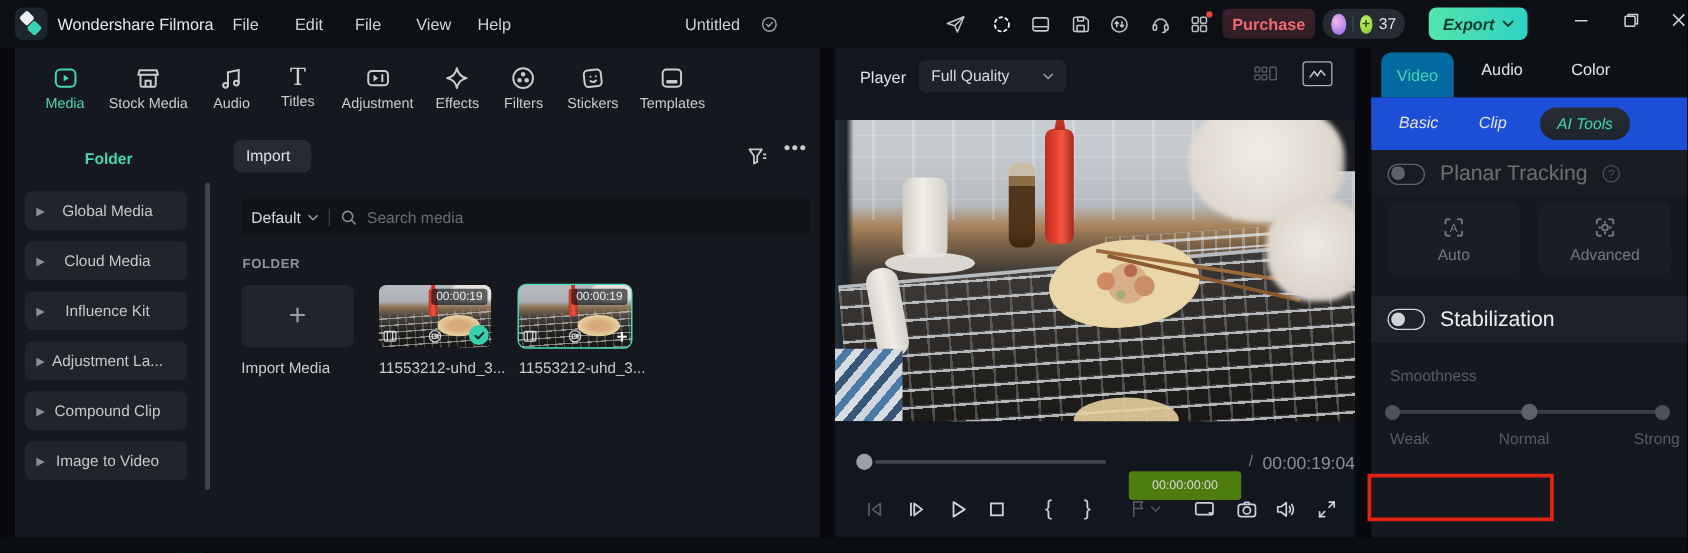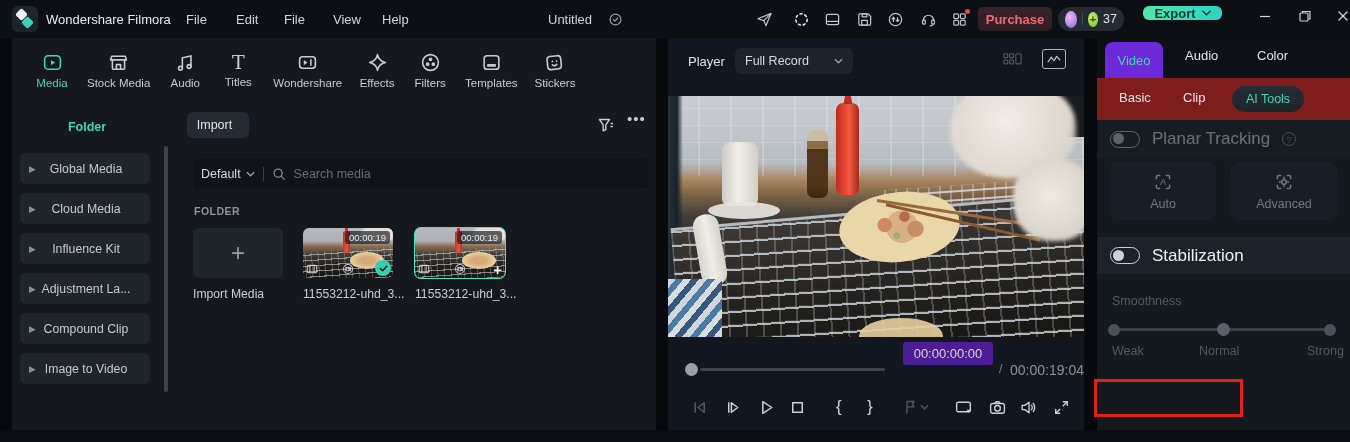--- a/index.html
+++ b/index.html
@@ -17,21 +17,21 @@
   .proj-title { position:absolute; left:548px; top:12px; color:#cfd3d8; }
   .tb-icon { position:absolute; top:11px; color:#c3c7cc; }
   .tb-icon.dotted { color:#b9bec4; }
   .red-dot { position:absolute; right:-2px; top:-2px; width:5px; height:5px; border-radius:50%; background:#e8453c; }
   .purchase-btn { position:absolute; left:978px; top:7px; width:74px; height:24px; border-radius:5px; background:linear-gradient(180deg,#3a2229,#301d24); color:#ee6a71; font-weight:bold; font-size:13px; display:flex; align-items:center; justify-content:center; }
   .user-pill { position:absolute; left:1058px; top:7px; width:66px; height:24px; border-radius:12px; background:#262b33; display:flex; align-items:center; padding:0 7px; gap:5px; }
   .avatar { width:17px; height:17px; border-radius:50%; background:radial-gradient(circle at 35% 35%, #f5b8e8, #b487f0 60%, #8a5fe0); }
   .pill-div { width:1px; height:12px; background:#454b54; }
   .coin { width:15px; height:15px; border-radius:50%; background:radial-gradient(circle at 40% 35%, #c6ef6a, #7ec531); display:flex; align-items:center; justify-content:center; color:#2c5206; font-size:11px; font-weight:bold; line-height:1; }
   .coin-count { color:#dfe2e6; font-size:12.5px; }
-  .export-btn { position:absolute; left:1143px; top:6px; width:79px; height:14px; border-radius:6px; background:linear-gradient(90deg,#54e4ad,#2fd2c4); color:#0d3b2e; font-weight:bold; font-size:13px; display:flex; align-items:center; justify-content:center; gap:6px; }
+  .export-btn { position:absolute; left:1143px; top:6px; width:79px; height:26px; border-radius:6px; background:linear-gradient(90deg,#54e4ad,#2fd2c4); color:#0d3b2e; font-weight:bold; font-size:13px; display:flex; align-items:center; justify-content:center; gap:6px;font-style:italic; }
   .win-ctl { position:absolute; top:10px; color:#cfd3d8; }
 
   
   .media-module { position:absolute; left:12px; top:38px; width:644px; height:392px; background:#15191f; }
   .mtabs { position:absolute; left:18px; top:8px; display:flex; gap:9px; }
   .mtab { display:flex; flex-direction:column; align-items:center; gap:4px; padding:6px 4px; color:#c8cbd0; font-size:11.5px; min-width:44px; }
   .mtab .ticon { color:#c9ccd1; }
   .mtab.active { color:#43d6b2; }
   .mtab.active .ticon { color:#43d6b2; }
   .serifT { font-family:"DejaVu Serif", serif; font-size:19px; line-height:20px; }
@@ -111,33 +111,33 @@
   .v-roll { position:absolute; left:7%; top:49%; width:26px; height:72px; border-radius:12px; background:linear-gradient(90deg,#d8d4cd,#f0ede7 50%,#d4d0c9); transform:rotate(-10deg); }
   .v-device { position:absolute; right:0; top:0; width:9%; height:17%; background:#191c1f; }
   .v-hand1 { position:absolute; right:2%; top:-6%; width:30%; height:40%; border-radius:45%; background:radial-gradient(circle at 45% 40%, #f1ede7, #ddd6cd 70%, rgba(221,214,205,0)); filter:blur(2px); }
   .v-hand2 { position:absolute; right:-3%; top:26%; width:20%; height:34%; border-radius:45%; background:radial-gradient(circle at 45% 45%, #efeae2, #d8d1c8 72%, rgba(216,209,200,0)); filter:blur(2px); }
   .v-stick { position:absolute; left:50%; top:48%; width:40%; height:3px; background:#9c6a3a; transform:rotate(9deg); }
   .v-stick2 { position:absolute; left:52%; top:52%; width:38%; height:3px; background:#8a5a2e; transform:rotate(13deg); }
   .v-box-blue { position:absolute; left:0; bottom:0; width:13%; height:24%; background:repeating-linear-gradient(130deg,#cfd6dd 0 6px,#4a7ba6 6px 12px,#d8dde2 12px 18px,#38557a 18px 24px); }
 
   .scrub-handle { position:absolute; left:17px; top:325px; width:13px; height:13px; border-radius:50%; background:#9ba0a7; }
   .scrub-track { position:absolute; left:32px; top:330px; width:185px; height:3px; border-radius:2px; background:#3f444b; }
-  .timebox { position:absolute; left:235px; top:304px; width:90px; height:23px; background:#4c1d95; border-radius:3px; color:#d6d9dd; font-size:13px; display:flex; align-items:center; justify-content:center; }
+  .timebox { position:absolute; left:235px; top:339px; width:90px; height:23px; background:#4d7c0f; border-radius:3px; color:#d6d9dd; font-size:10px; display:flex; align-items:center; justify-content:center; }
   .time-sep { position:absolute; left:331px; top:324px; color:#787d84; font-size:12.3px; }
   .time-total { position:absolute; left:342px; top:324px; color:#8b9097; font-size:14px; }
   .pc { position:absolute; top:360px; color:#cdd1d6; }
   .pc.dim { opacity:.35; }
   .brace { font-size:17px; color:#cdd1d6; line-height:18px; }
 
   
   .prop-module { position:absolute; left:1097px; top:38px; width:253px; height:392px; background:#14181f; }
   .ptab-strip { position:absolute; left:0; top:0; width:253px; height:40px; background:#0d1116; }
   .ptab { position:absolute; top:10px; font-size:13px; color:#e2e4e8; }
-  .ptab-active { position:absolute; left:8px; top:4px; width:58px; height:36px; background:#6d28d9; border-radius:8px 8px 0 0; color:#43d6b2; font-size:13px; display:flex; align-items:center; justify-content:center; }
-  .subtab-row { position:absolute; left:0; top:40px; width:253px; height:42px; background:#7f1d1d; }
+  .ptab-active { position:absolute; left:8px; top:4px; width:58px; height:36px; background:#0369a1; border-radius:8px 8px 0 0; color:#43d6b2; font-size:13px; display:flex; align-items:center; justify-content:center; }
+  .subtab-row { position:absolute; left:0; top:40px; width:253px; height:42px; background:#1d4ed8;font-style:italic; }
   .subtab { position:absolute; top:12px; font-size:13px; color:#e2e4e8; }
   .aitools-pill { position:absolute; left:135px; top:8px; width:72px; height:26px; border-radius:13px; background:linear-gradient(180deg,#272d36,#1f252d); color:#43d6b2; font-size:12.5px; display:flex; align-items:center; justify-content:center; }
   .prop-row { position:absolute; left:0; width:253px; background:#1d222a; display:flex; align-items:center; gap:12px; padding:0 13px; }
   .toggle { width:30px; height:17px; border:1.5px solid #cfd3d8; border-radius:9px; position:relative; flex:none; }
   .toggle .knob { position:absolute; left:2px; top:1.5px; width:11px; height:11px; border-radius:50%; background:#cfd3d8; }
   .toggle.on { background:#14362c; border-color:#2fbf97; }
   .toggle.on .knob { left:auto; right:2px; background:#32d6a4; }
   .dim40 { opacity:.4; }
   .dim45 { opacity:.45; }
   .prop-label { font-size:17px; color:#eceef0; }
@@ -298,21 +298,21 @@
         <span>Titles</span>
       </div>
       <div class="mtab">
         <span class="ticon">
             <svg width="21" height="21" viewBox="0 0 20 20" fill="none" stroke="currentColor" stroke-width="1.5" stroke-linejoin="round">
               <rect x="2.5" y="4.5" width="15" height="11" rx="2.8"></rect>
               <path d="M6.5 7.5 L10 10 L6.5 12.5 Z" fill="currentColor" stroke="none"></path>
               <line x1="13.2" y1="7" x2="13.2" y2="13"></line>
             </svg>
           </span>
-        <span>Wondershare</span>
+        <span>Adjustment</span>
       </div>
       <div class="mtab">
         <span class="ticon">
             <svg width="21" height="21" viewBox="0 0 20 20" fill="none" stroke="currentColor" stroke-width="1.5" stroke-linejoin="round">
               <path d="M10 2.5 C10.8 6.5 13.5 9.2 17.5 10 C13.5 10.8 10.8 13.5 10 17.5 C9.2 13.5 6.5 10.8 2.5 10 C6.5 9.2 9.2 6.5 10 2.5 Z"></path>
             </svg>
           </span>
         <span>Effects</span>
       </div>
       <div class="mtab">
@@ -321,37 +321,37 @@
               <circle cx="10" cy="10" r="7.5"></circle>
               <circle cx="10" cy="7" r="1" fill="currentColor"></circle>
               <circle cx="7.3" cy="11.6" r="1" fill="currentColor"></circle>
               <circle cx="12.7" cy="11.6" r="1" fill="currentColor"></circle>
             </svg>
           </span>
         <span>Filters</span>
       </div>
       <div class="mtab">
         <span class="ticon">
-            <svg width="21" height="21" viewBox="0 0 20 20" fill="none" stroke="currentColor" stroke-width="1.5">
-              <rect x="3" y="3.5" width="14" height="13" rx="2.8"></rect>
-              <rect x="5.8" y="11.5" width="8.4" height="2.6" rx="0.6" fill="currentColor" stroke="none"></rect>
-            </svg>
-          </span>
-        <span>Templates</span>
-      </div>
-      <div class="mtab">
-        <span class="ticon">
             <svg width="21" height="21" viewBox="0 0 20 20" fill="none" stroke="currentColor" stroke-width="1.5" stroke-linecap="round">
               <rect x="3.2" y="3.8" width="13" height="12.6" rx="3" transform="rotate(-6 10 10)"></rect>
               <circle cx="8" cy="9" r="0.8" fill="currentColor" stroke="none"></circle>
               <circle cx="12" cy="8.6" r="0.8" fill="currentColor" stroke="none"></circle>
               <path d="M8 12.2 q2.2 1.8 4.2 -0.4"></path>
             </svg>
           </span>
         <span>Stickers</span>
+      </div>
+      <div class="mtab">
+        <span class="ticon">
+            <svg width="21" height="21" viewBox="0 0 20 20" fill="none" stroke="currentColor" stroke-width="1.5">
+              <rect x="3" y="3.5" width="14" height="13" rx="2.8"></rect>
+              <rect x="5.8" y="11.5" width="8.4" height="2.6" rx="0.6" fill="currentColor" stroke="none"></rect>
+            </svg>
+          </span>
+        <span>Templates</span>
       </div>
     </div>
 
     <div class="folder-col">
       <div class="folder-title">Folder</div>
 
       <div class="fitem" style="top:45px">
         <span class="arrow">▶</span>
         <span class="flabel">Global Media</span>
       </div>
@@ -481,21 +481,21 @@
           </svg>
         </span>
       <div class="plus-badge">+</div>
     </div>
     <div class="clip-label" style="left:403px">11553212-uhd_3...</div>
   </div>
 
   <div class="player-module">
     <div class="player-title">Player</div>
     <div class="quality-dd">
-      <span>Full Record</span>
+      <span>Full Quality</span>
       <svg width="9" height="6" viewBox="0 0 10 6" fill="none" stroke="#9aa0a7" stroke-width="1.4">
           <path d="M1 1 L5 5 L9 1"></path>
         </svg>
     </div>
     <span class="hdr-icon" style="left:334px;opacity:.4">
       <svg width="21" height="18" viewBox="0 0 22 18" fill="none" stroke="currentColor" stroke-width="1.2">
           <rect x="2" y="2.5" width="4" height="4" rx="0.8"></rect>
           <rect x="2" y="9" width="4" height="4" rx="0.8"></rect>
           <rect x="8" y="2.5" width="4" height="4" rx="0.8"></rect>
           <rect x="8" y="9" width="4" height="4" rx="0.8"></rect>

